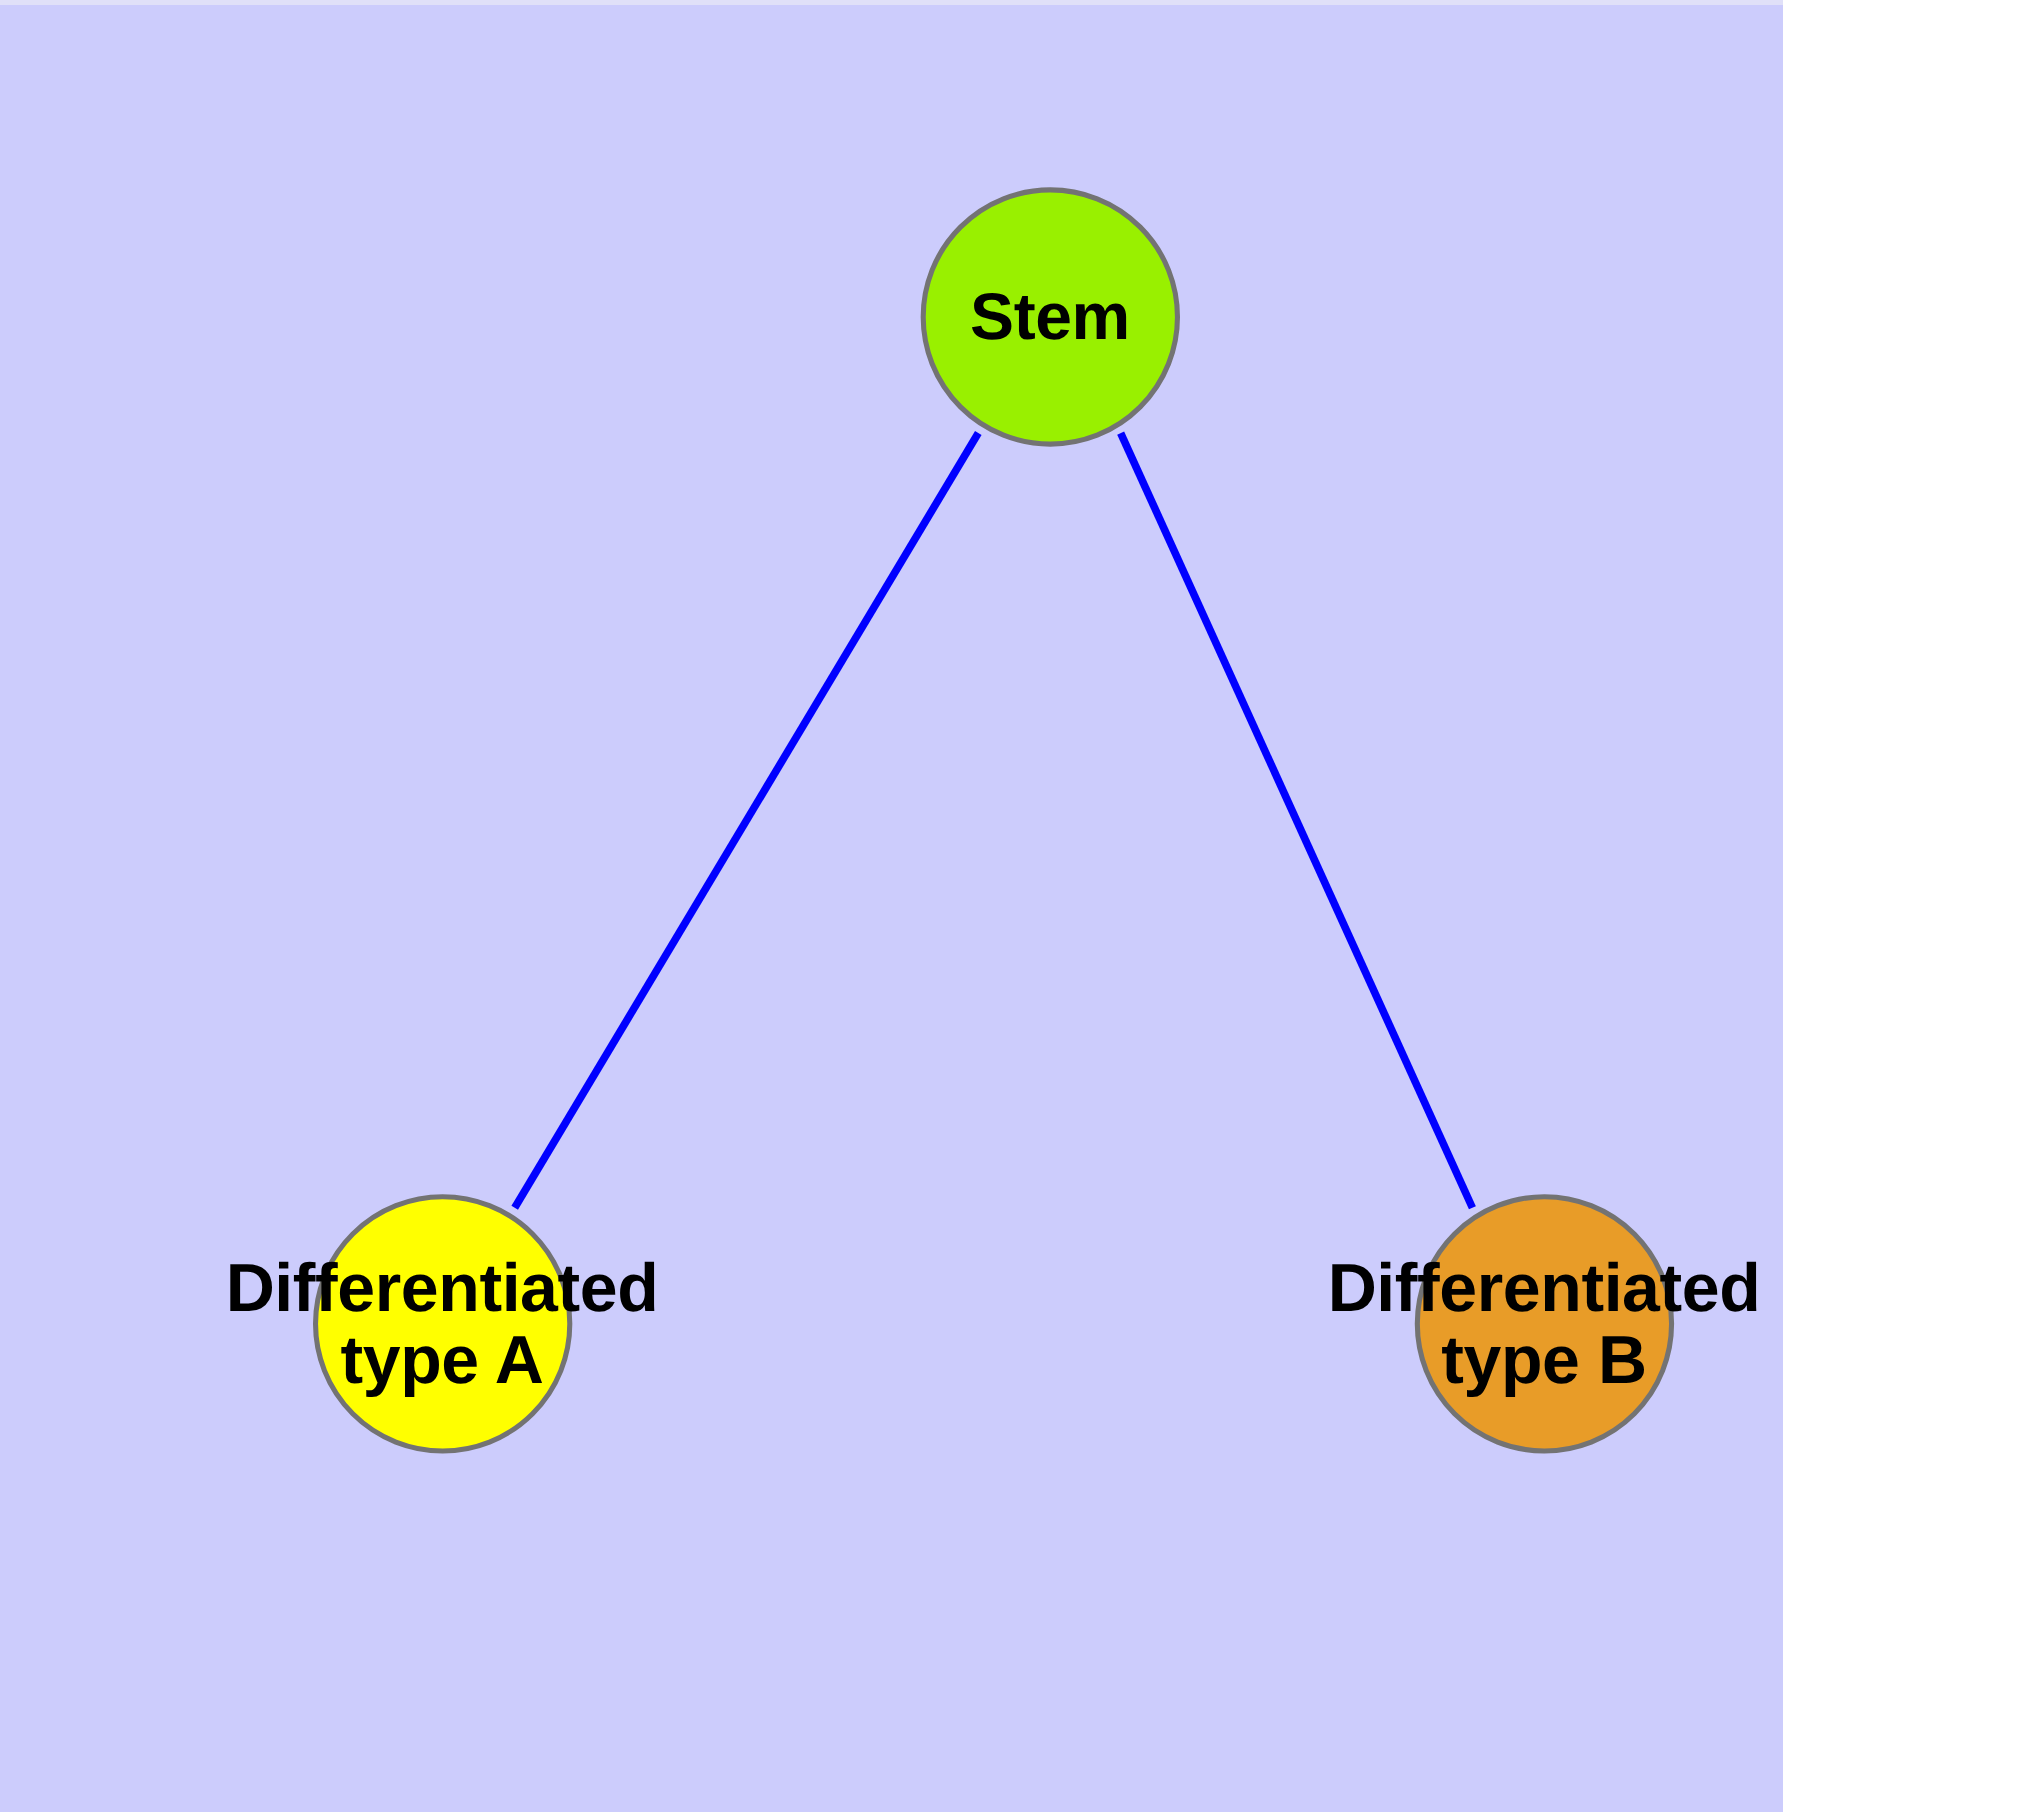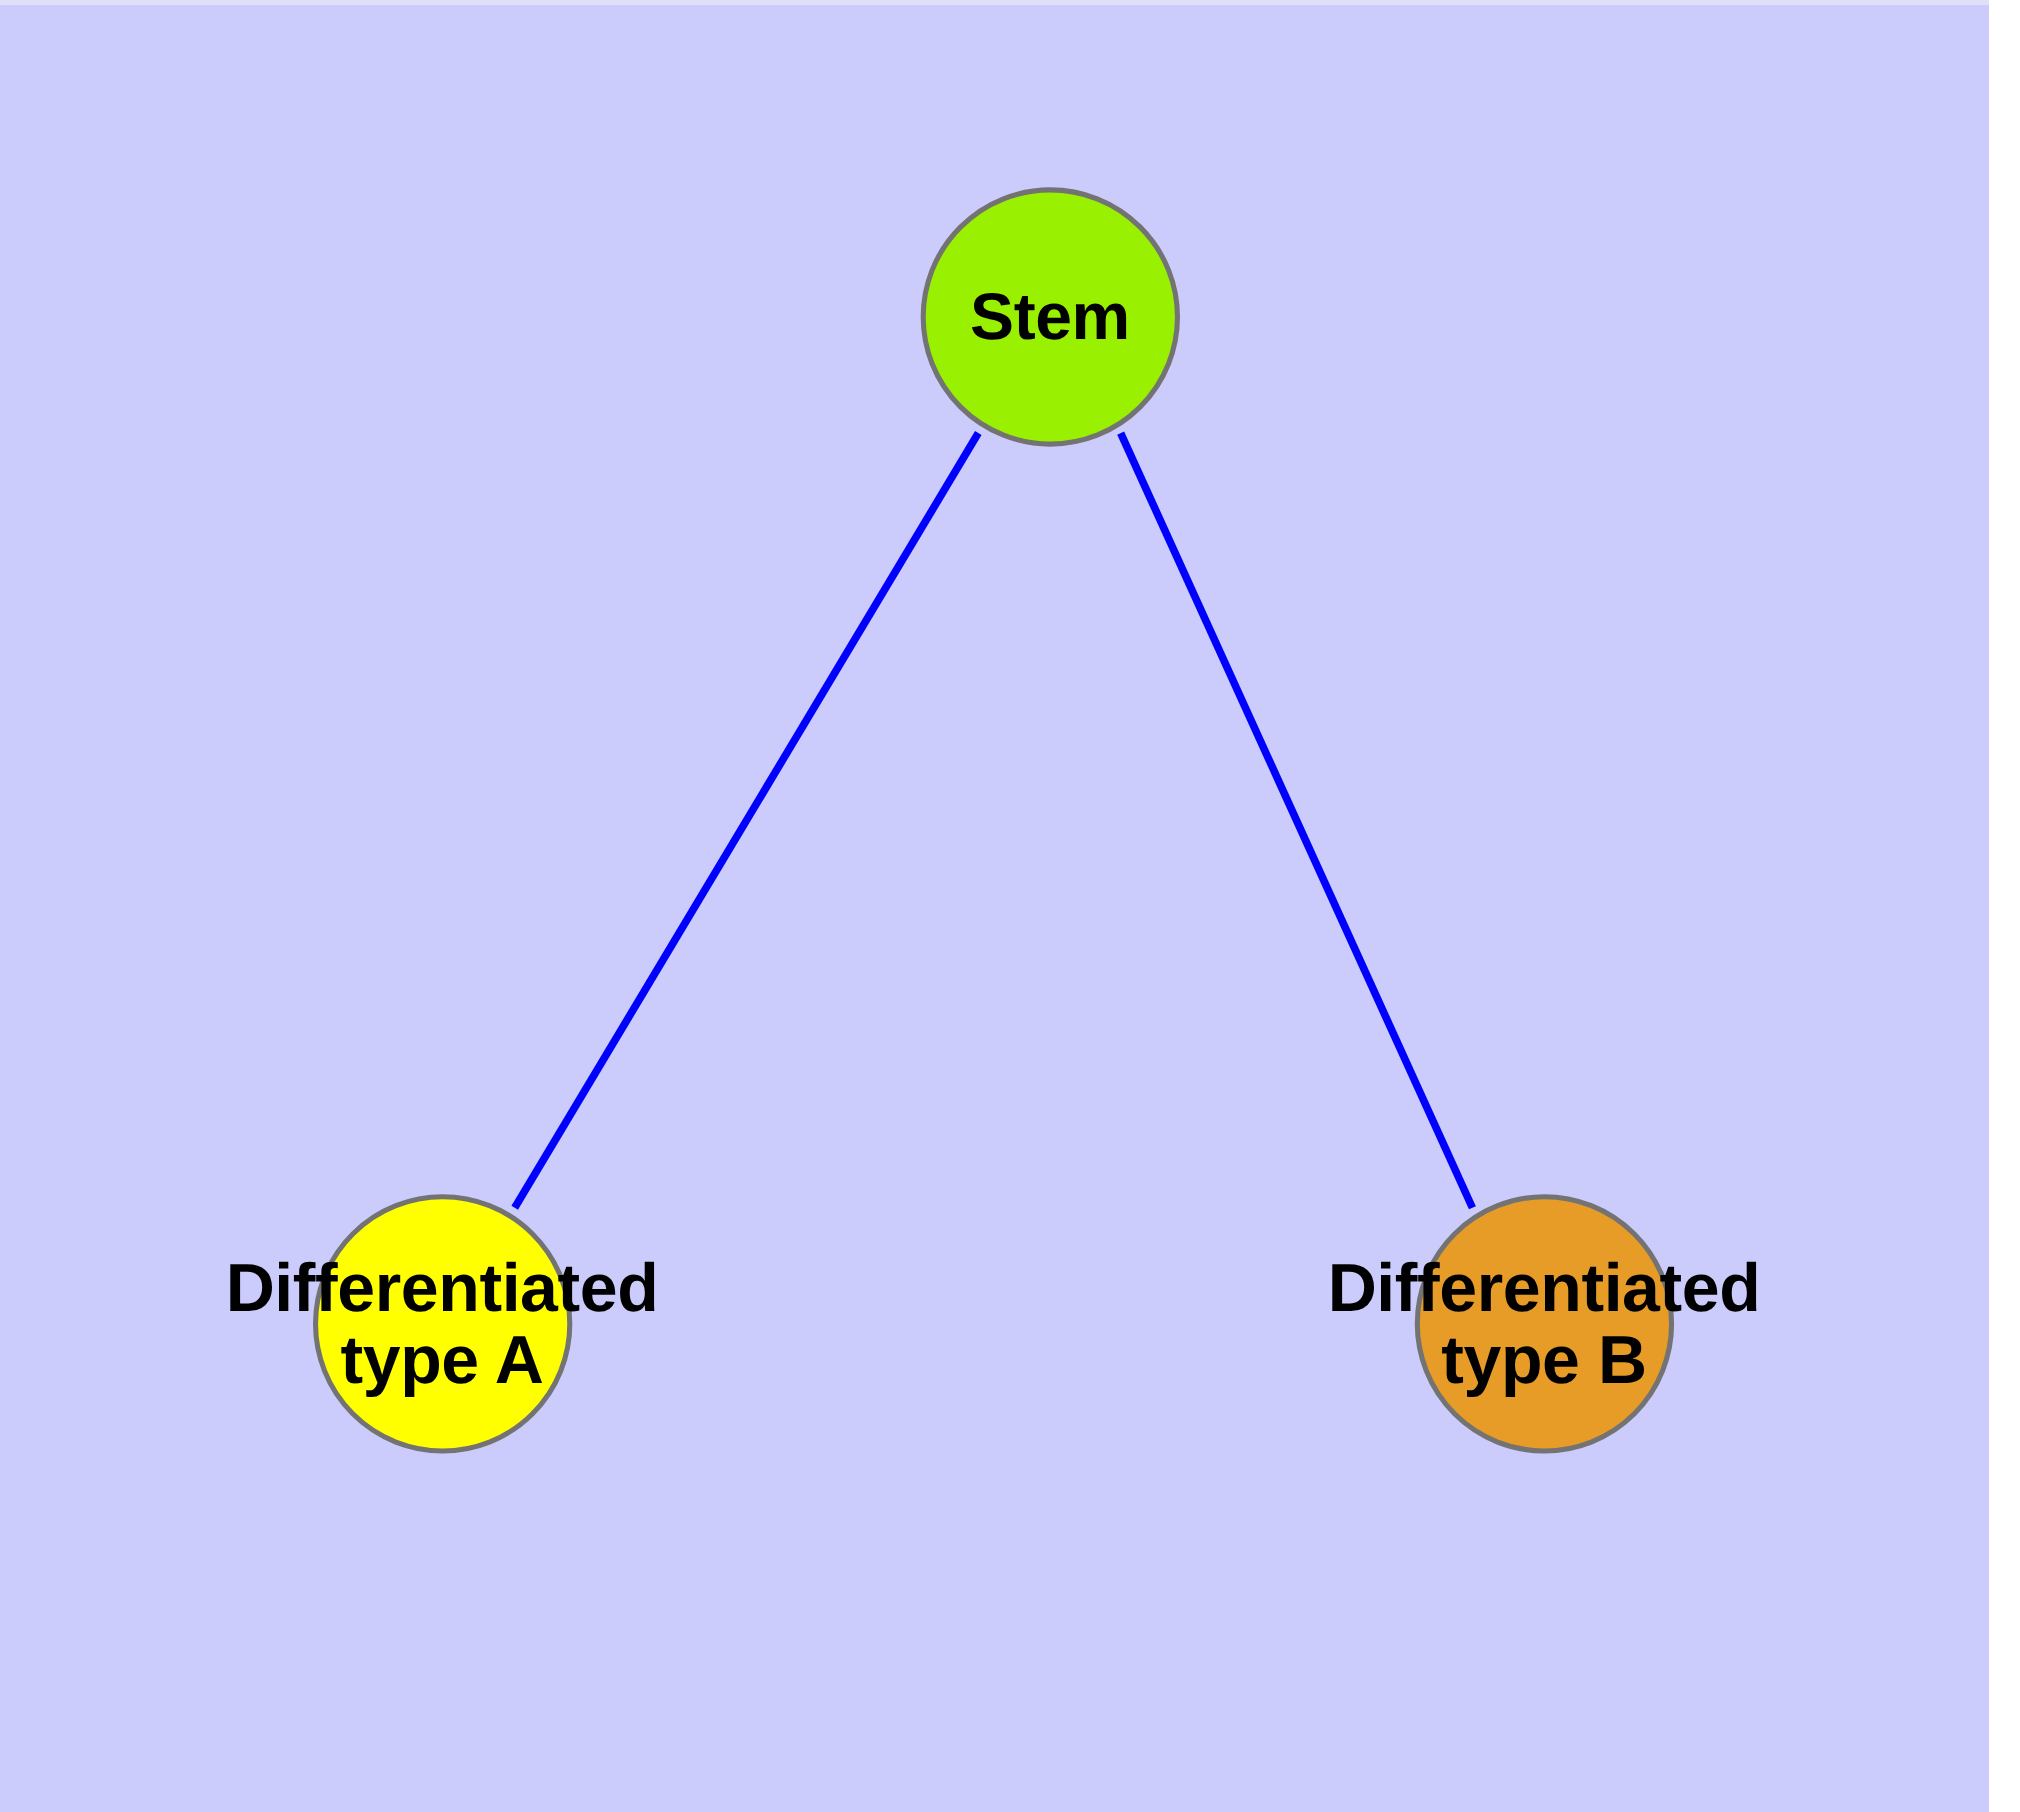--- a/index.html
+++ b/index.html
@@ -41,21 +41,21 @@
     pointer-events: none;
     text-rendering: geometricPrecision;
   }
   .label-stem   { font-size: 66px; }
   .label-type-a { font-size: 68px; }
   .label-type-b { font-size: 68px; }
 </style>
 </head>
 <body>
 
-<div id="canvas" style="width: 1989px; height: 1812px;">
+<div id="canvas" style="width: 1783px; height: 1812px;">
 
   <div id="bg-rect" style="width: 2021px; height: 1812px; background: rgb(204, 204, 252); border-top: 5.1px solid rgb(224, 224, 248);"></div>
 
   <svg id="graph-svg" viewBox="0 0 2384 2138" style="width: 2021px; height: 1812px;">
     <g id="edge-layer">
         <line x1="1154" y1="511" x2="607" y2="1425" stroke="#0000ff" stroke-width="9" stroke-linecap="butt"></line>
         <line x1="1322" y1="511" x2="1737" y2="1425" stroke="#0000ff" stroke-width="9" stroke-linecap="butt"></line>
       </g>
     <g id="node-layer">
         <circle cx="1239" cy="374" r="150" fill="#99f000" stroke="#737373" stroke-width="6"></circle>

